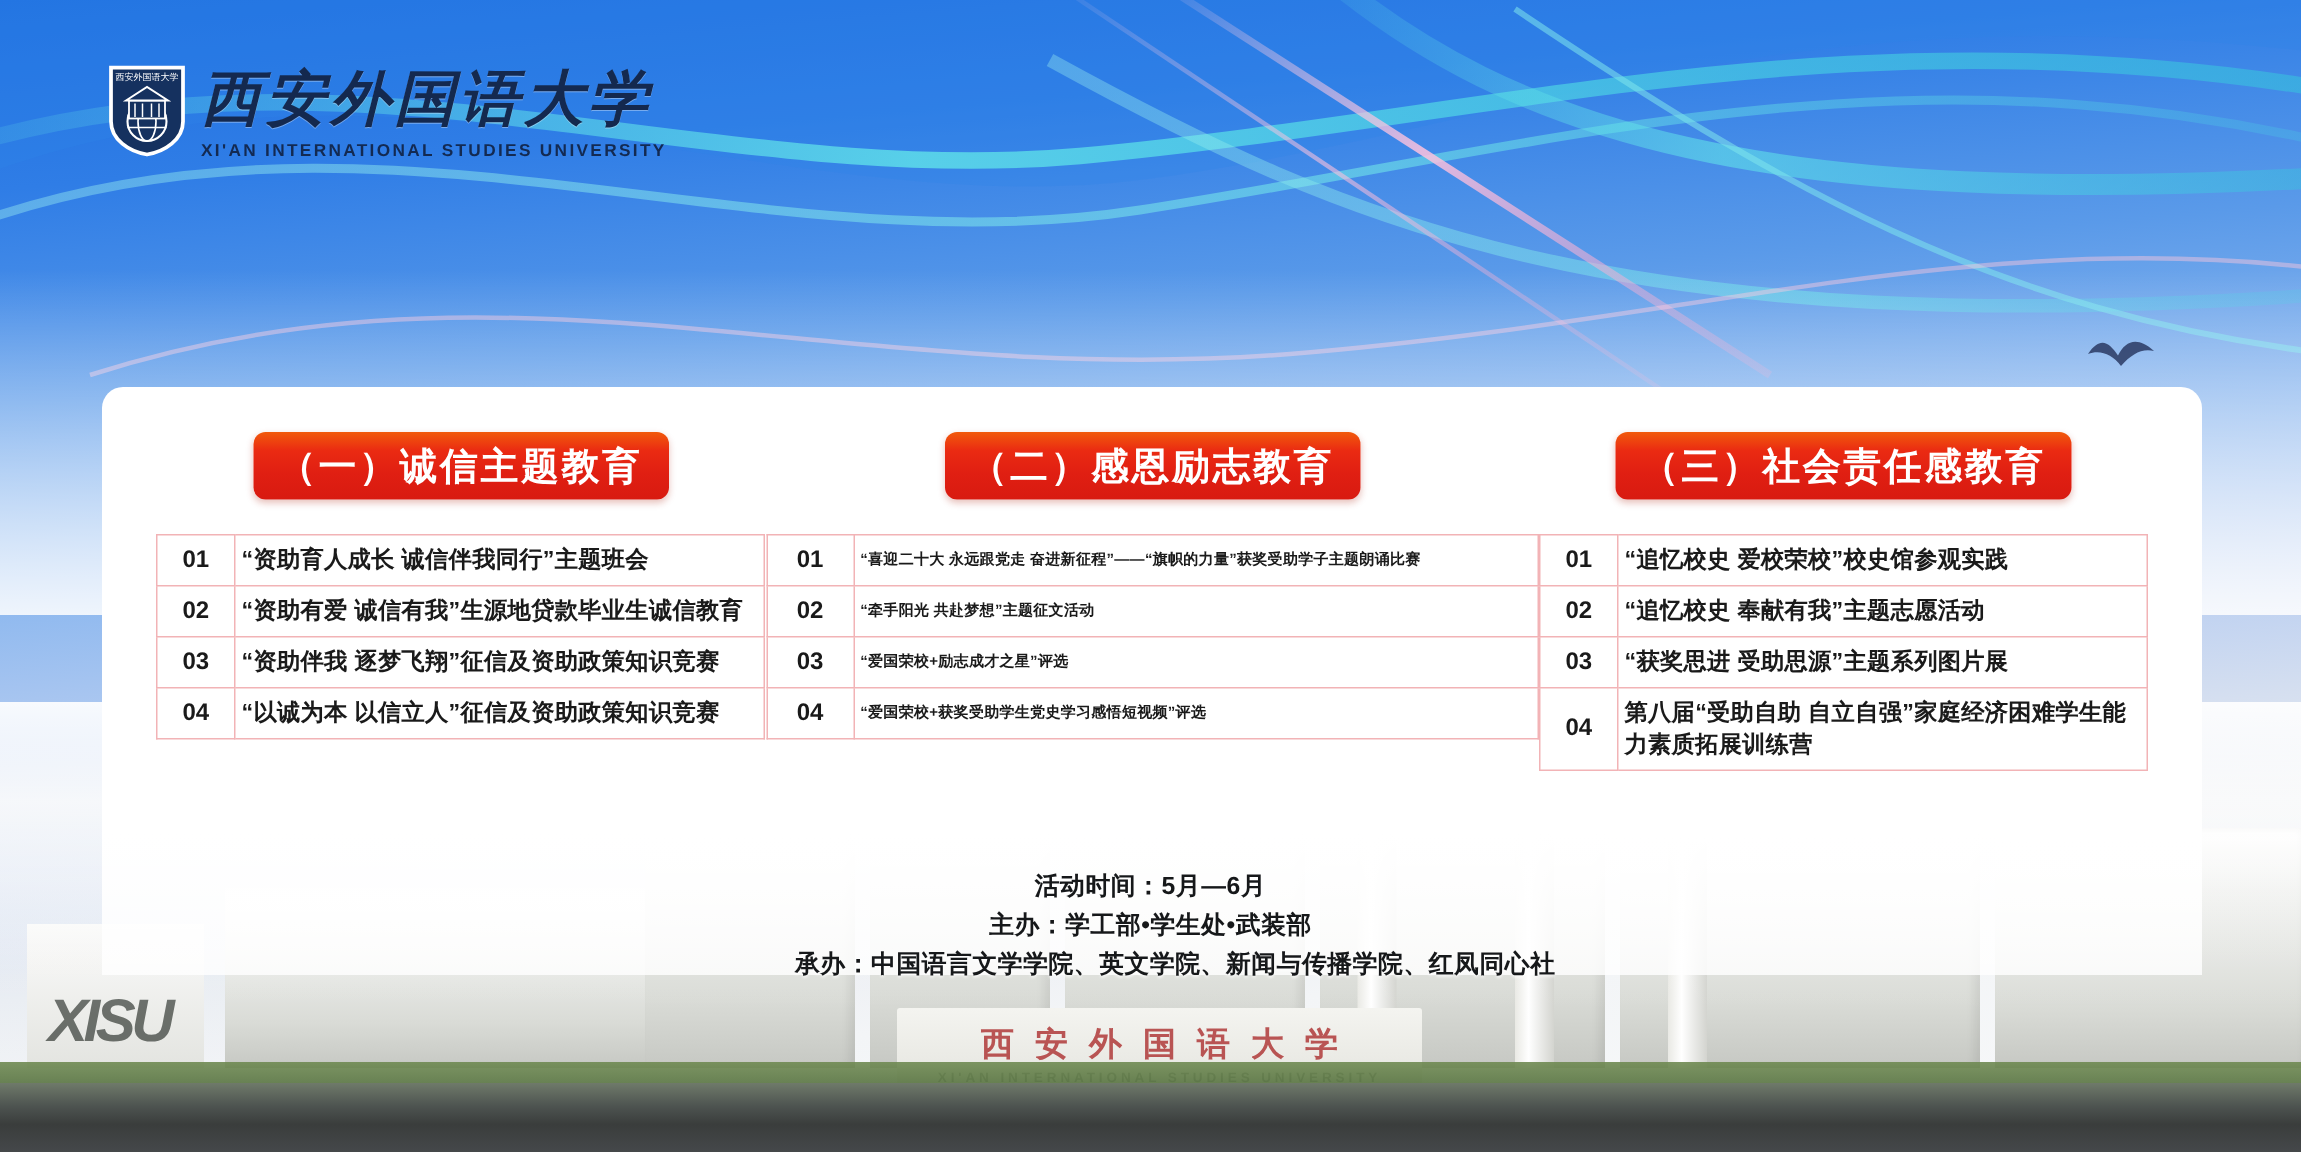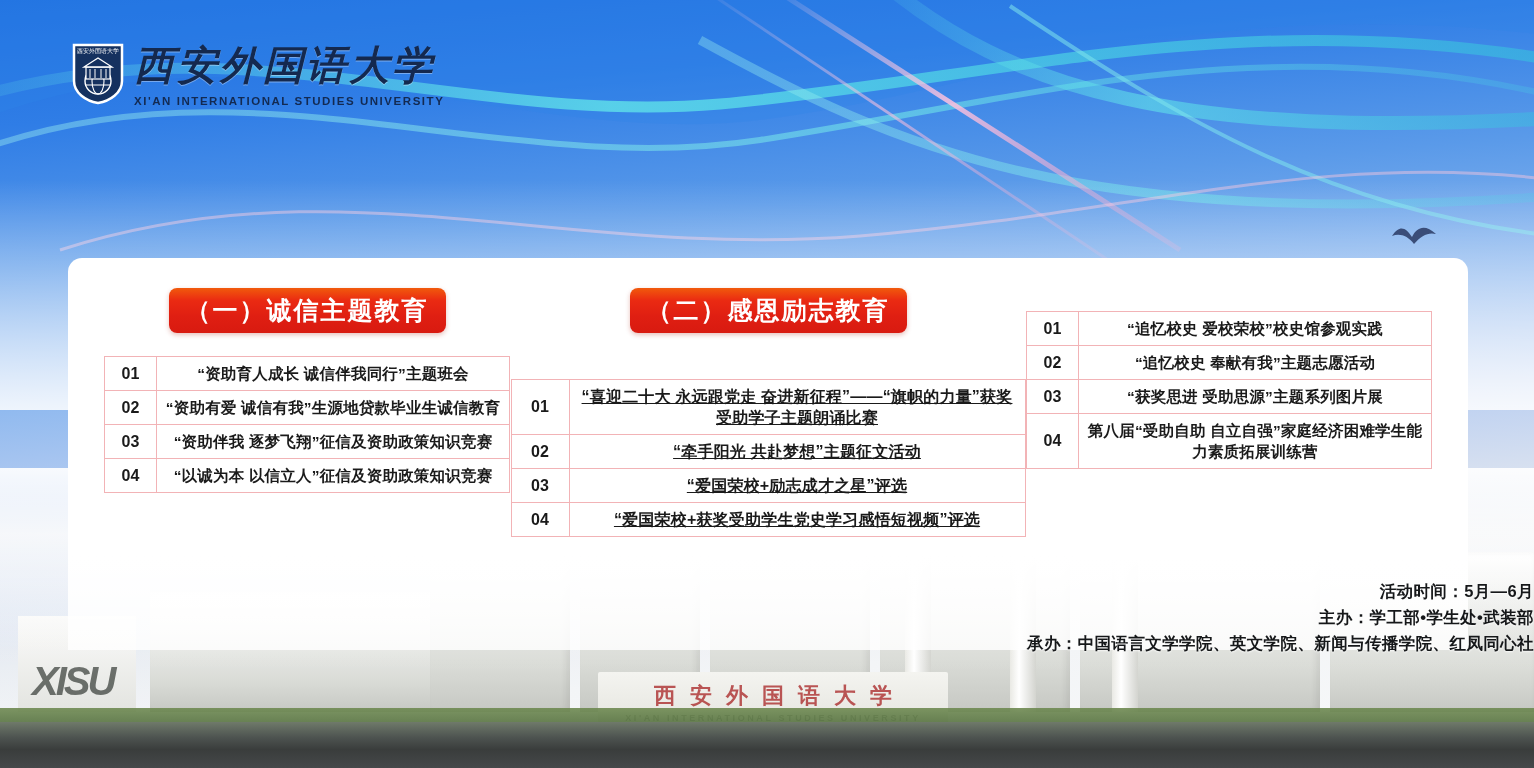--- a/index.html
+++ b/index.html
@@ -113,21 +113,21 @@
     position: absolute; left: 68px; top: 258px; width: 1400px; height: 392px;
     background: linear-gradient(180deg,#ffffff 0%, #ffffff 76%, rgba(255,255,255,.82) 100%);
     border-radius: 14px 14px 0 0;
   }
 
   .columns {
     position: absolute; left: 68px; top: 258px; width: 1400px;
     display: flex; justify-content: space-between; padding: 30px 36px 0 36px;
   }
   .col { width: 406px; display: flex; flex-direction: column; align-items: center; }
-  .col.wide { width: 515px; gap: 23px; }
+  .col.wide { width: 515px; }
 
   .pill {
     height: 45px; min-width: 262px; padding: 0 17px;
     border-radius: 8px;
     background: linear-gradient(180deg, #f15a0c 0%, #ea2a12 28%, #e01f12 62%, #d81a10 100%);
     box-shadow: 0 2px 5px rgba(170,30,10,.28);
     display: flex; align-items: center; justify-content: center;
     color: #fff; font: 700 25px "Liberation Sans", sans-serif; letter-spacing: 2px;
     white-space: nowrap;
   }
@@ -143,37 +143,35 @@
     border: 1px solid #f2b3b6;
     padding: 6px 4px;
     vertical-align: middle;
   }
   td.num {
     width: 52px; text-align: center;
     font: 700 16px "Liberation Sans", sans-serif; color: #1a1a1a;
   }
   .col.wide td.num { width: 58px; }
   td.txt {
-    text-align: center;
     font: 700 15.5px "Liberation Sans", "DejaVu Sans", sans-serif;
     color: #1a1a1a; line-height: 21px; letter-spacing: .2px;
     padding: 8px 6px;
   }
-  .col.wide td.txt { font-size: 16px; text-decoration: underline; }
+  .col.wide td.txt { font-size: 10px; }
 
   
   .footer {
     position: absolute; left: 0; right: 0; top: 578px;
     text-align: center; color: #16181a;
   }
   .foot-line {
     font: 700 16.5px "Liberation Sans", "DejaVu Sans", sans-serif;
     line-height: 26px; letter-spacing: .4px;
     text-shadow: 0 1px 2px rgba(255,255,255,.85);
-    text-align: right;
   }
   .foot-line.f3 { font-size: 16.5px; margin-left: 33px; }
 </style>
 </head>
 <body>
 
 <div id="poster">
 
   <svg class="ribbons" viewBox="0 0 1534 768" preserveAspectRatio="none">
     <defs>
@@ -305,20 +303,21 @@
         </tr>
         <tr>
           <td class="num">04</td>
           <td class="txt">“爱国荣校+获奖受助学生党史学习感悟短视频”评选</td>
         </tr>
       </tbody>
         </table>
     </div>
 
     <div class="col">
+      <div class="pill">（三）社会责任感教育</div>
       <table class="acts">
         <tbody>
             <tr>
           <td class="num">01</td>
           <td class="txt">“追忆校史 爱校荣校”校史馆参观实践</td>
         </tr>
         <tr>
           <td class="num">02</td>
           <td class="txt">“追忆校史 奉献有我”主题志愿活动</td>
         </tr>

